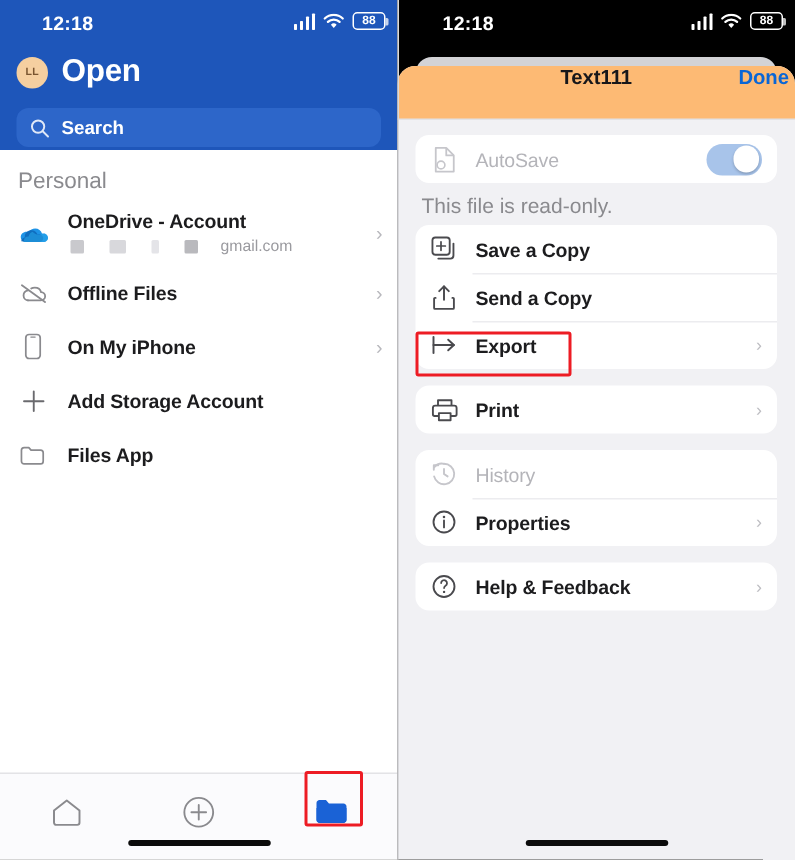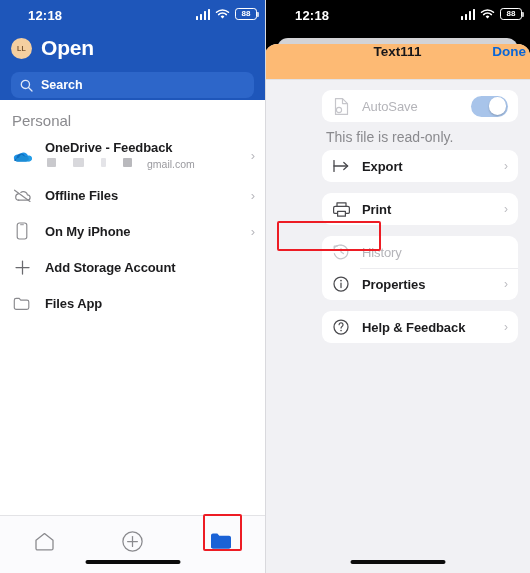--- a/index.html
+++ b/index.html
@@ -94,21 +94,21 @@
     padding: 0 10px 0 12px;
     gap: 13px;
     position: relative;
   }
   .row .ic { flex: none; width: 20px; display: flex; align-items: center; justify-content: center; }
   .row .txt { flex: 1; min-width: 0; }
   .row .lbl { font-size: 13px; font-weight: bold; color: #1c1c1e; letter-spacing: -0.1px; }
   .row .chev { flex: none; color: #b8b8bd; font-size: 13px; line-height: 1; }
   .row-od { min-height: 44px; align-items: center; }
   .sub {
-    display: flex; gap: 17px;
+    display: flex; align-items: center; gap: 17px;
     margin-top: 3px; padding-left: 2px;
   }
   .redact { display: inline-block; background: #c9c9cd; height: 9px; border-radius: 1px; }
   .r1 { width: 9px; }
   .r2 { width: 11px; background: #d8d8dc; }
   .r3 { width: 5px; background: #e4e4e8; }
   .r4 { width: 9px; background: #b9b9bd; }
   .sub .dom { font-size: 10.5px; color: #9a9a9f; margin-left: -2px; }
 
   .lp-tabbar {
@@ -161,21 +161,21 @@
     border-bottom: 1px solid #e2e2e5;
   }
   .sheet-title {
     position: absolute; left: 0; right: 0; text-align: center;
     font-size: 13.5px; font-weight: bold; color: #17171a;
   }
   .sheet-done {
     margin-left: auto; position: relative; z-index: 2;
     font-size: 13.5px; color: #0a66d6; font-weight: bold;
   }
-  .sheet-scroll { padding: 10px 12px 12px 12px; margin-left: 45px; }
+  .sheet-scroll { padding: 10px 12px 12px 12px; }
   .group {
     background: #ffffff;
     border-radius: 9px;
     overflow: hidden;
     margin-bottom: 0;
   }
   .grow {
     display: flex; align-items: center;
     height: 32px;
     padding: 0 10px 0 9px;
@@ -273,21 +273,21 @@
 
       <div class="row row-od">
         <div class="ic">
           <svg width="22" height="15" viewBox="0 0 22 15">
             <path d="M6.2 14h12.3c1.9 0 3.5-1.4 3.5-3.2s-1.6-3.2-3.5-3.2c-.3 0-.6 0-.9.1C17 5.6 15 4.1 12.6 4.1c-2 0-3.8 1-4.7 2.6-.5-.2-1-.3-1.6-.3C3.8 6.4 2 8.1 2 10.2S3.8 14 6.2 14z" fill="#1e93e6"></path>
             <path d="M6.2 14h9.3c1.7 0 3-1.2 3-2.8s-1.3-2.8-3-2.8c-.4 0-.8.1-1.1.2-.6-1.9-2.4-3.3-4.6-3.3-2.6 0-4.8 2-4.8 4.5 0 .2 0 .4.1.6C3.4 10.9 2.4 12 2.4 13.3" fill="#0f6cbd" opacity="0.95"></path>
             <path d="M6.2 14h12.3c1.9 0 3.5-1.4 3.5-3.2 0-1.5-1.1-2.7-2.6-3.1-1 .6-2.3 1-3.6 1-2.1 0-4-.9-5.1-2.3-1.5.6-2.6 1.9-2.9 3.5-.1 0-.2 0-.3 0-1.7 0-3.1 1.2-3.1 2.7 0 .5.1.9.3 1.3z" fill="#28a8ea" opacity="0.55"></path>
           </svg>
         </div>
         <div class="txt">
-          <div class="lbl">OneDrive - Feedback</div>
+          <div class="lbl">OneDrive - Account</div>
           <div class="sub">
             <span class="redact r1"></span>
             <span class="redact r2"></span>
             <span class="redact r3"></span>
             <span class="redact r4"></span>
             <span class="dom">gmail.com</span>
           </div>
         </div>
         <div class="chev">›</div>
       </div>
@@ -412,20 +412,41 @@
             <div class="toggle">
                 <i></i>
               </div>
           </div>
         </div>
         <div class="note">This file is read-only.</div>
 
         <div class="group">
           <div class="grow">
             <div class="gi">
+              <svg width="18" height="18" viewBox="0 0 18 18">
+                <rect x="1.3" y="1.3" width="11.5" height="11.5" rx="1.9" stroke="#4a4a4e" stroke-width="1.25" fill="none"></rect>
+                <line x1="7" y1="4.2" x2="7" y2="9.9" stroke="#4a4a4e" stroke-width="1.15" stroke-linecap="round"></line>
+                <line x1="4.2" y1="7" x2="9.9" y2="7" stroke="#4a4a4e" stroke-width="1.15" stroke-linecap="round"></line>
+                <path d="M5.2 15.4h8.1c1.1 0 2-.9 2-2V5.4" stroke="#4a4a4e" stroke-width="1.25" fill="none" stroke-linecap="round"></path>
+              </svg>
+            </div>
+            <div class="gl">Save a Copy</div>
+          </div>
+          <div class="grow">
+            <div class="gi">
+              <svg width="16" height="19" viewBox="0 0 16 19">
+                <path d="M8 1.9v9" stroke="#4a4a4e" stroke-width="1.3" stroke-linecap="round"></path>
+                <path d="M4.8 5.1 8 1.9l3.2 3.2" stroke="#4a4a4e" stroke-width="1.3" fill="none" stroke-linecap="round" stroke-linejoin="round"></path>
+                <path d="M2.4 9.6H2c-.3 0-.6.3-.6.6v6.1c0 .3.3.6.6.6h12c.3 0 .6-.3.6-.6v-6.1c0-.3-.3-.6-.6-.6h-.4" stroke="#4a4a4e" stroke-width="1.25" fill="none" stroke-linecap="round"></path>
+              </svg>
+            </div>
+            <div class="gl">Send a Copy</div>
+          </div>
+          <div class="grow">
+            <div class="gi">
               <svg width="19" height="14" viewBox="0 0 19 14">
                 <line x1="2" y1="1.6" x2="2" y2="12.4" stroke="#4a4a4e" stroke-width="1.3" stroke-linecap="round"></line>
                 <line x1="2" y1="7" x2="15.6" y2="7" stroke="#4a4a4e" stroke-width="1.3" stroke-linecap="round"></line>
                 <path d="M11.8 3.5 15.6 7l-3.8 3.5" stroke="#4a4a4e" stroke-width="1.3" fill="none" stroke-linecap="round" stroke-linejoin="round"></path>
               </svg>
             </div>
             <div class="gl">Export</div>
             <div class="gc">›</div>
           </div>
         </div>

